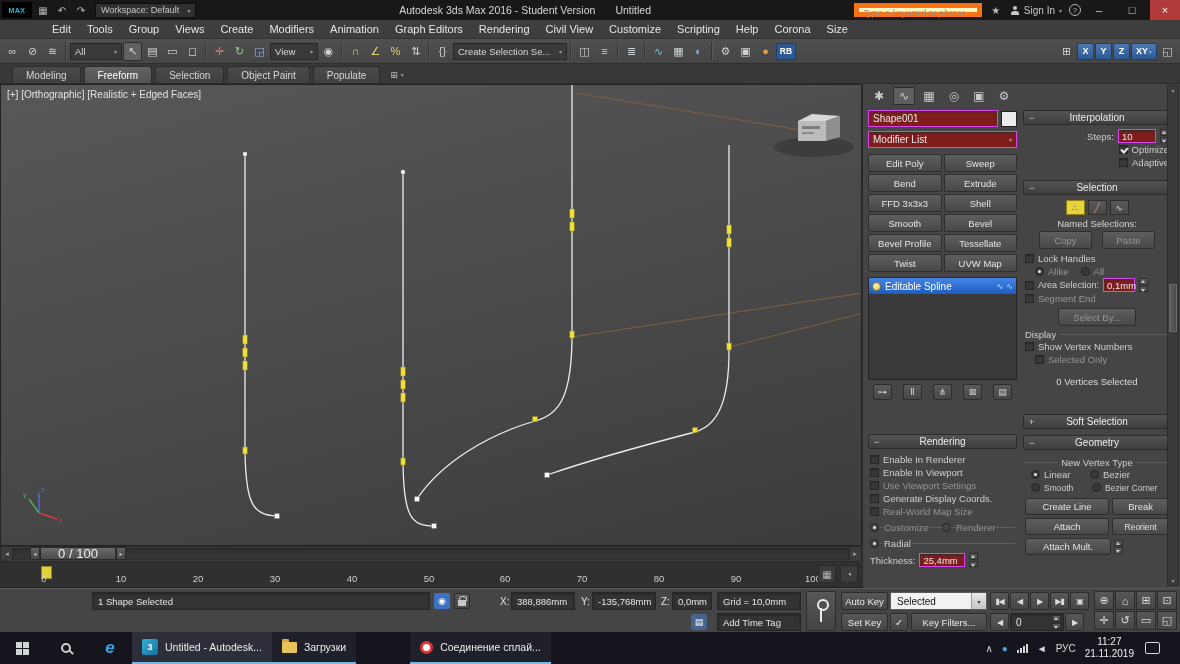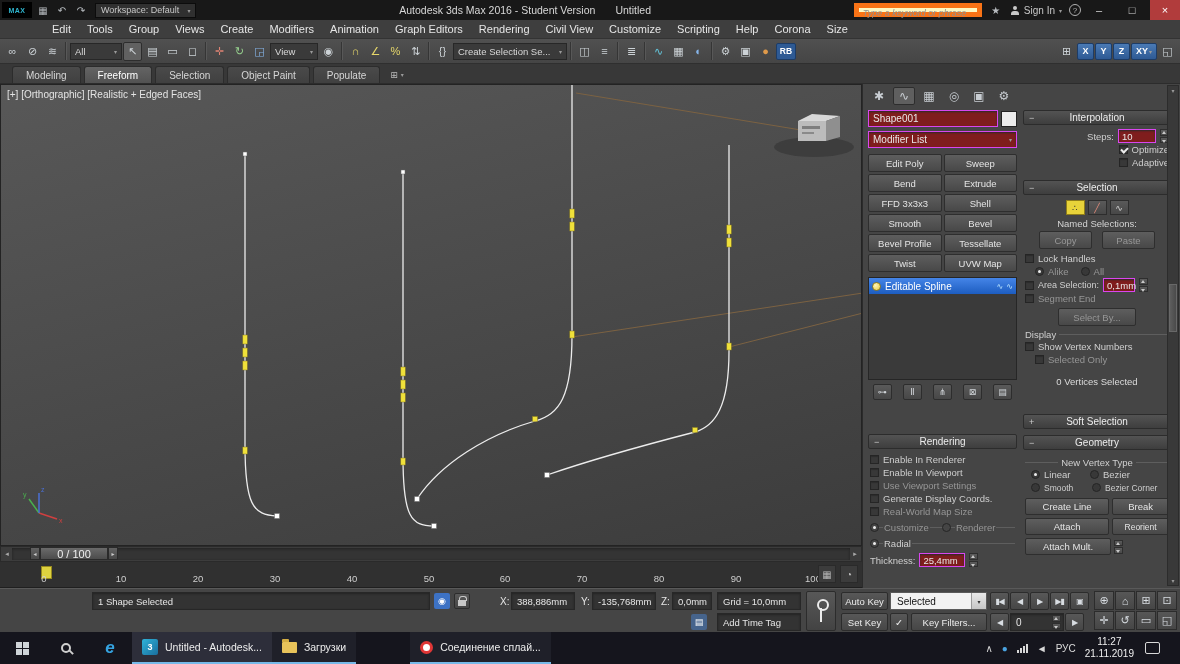--- a/index.html
+++ b/index.html
@@ -49,21 +49,21 @@
 .viewport{position:absolute;top:84px;left:0;width:862px;height:462px;background:linear-gradient(165deg,#585858,#3c3c3c);border:1px solid #232323;overflow:hidden}
 .vplabel{position:absolute;top:4px;left:6px;font-size:10px;color:#e4e4e4;z-index:3}
 .vpsvg{position:absolute;left:0;top:0}
 
 
 .timeslider{position:absolute;top:546px;left:0;width:862px;height:16px;background:#3c3c3c;border:1px solid #2a2a2a;display:flex;align-items:center;padding:0 1px}
 .ts-end{width:10px;height:12px;display:flex;align-items:center;justify-content:center;color:#aaa;font-size:7px;flex:none}
 .ts-track{flex:1;height:12px;background:#343434;box-shadow:inset 0 1px 3px #222;position:relative}
 .ts-handle{position:absolute;left:18px;top:-1px;display:flex;align-items:center}
 .ts-arrow{width:10px;height:13px;background:linear-gradient(#626262,#484848);border:1px solid #2a2a2a;color:#ccc;font-size:6px;display:flex;align-items:center;justify-content:center}
-.ts-grip{width:68px;height:13px;background:linear-gradient(#6a6a6a,#4c4c4c);border:1px solid #2a2a2a;color:#f0f0f0;font-size:11px;display:flex;align-items:center;justify-content:center}
+.ts-grip{width:76px;height:13px;background:linear-gradient(#6a6a6a,#4c4c4c);border:1px solid #2a2a2a;color:#f0f0f0;font-size:13px;display:flex;align-items:center;justify-content:center}
 
 
 .ruler{position:absolute;top:562px;left:0;width:862px;height:26px;background:#303030;border-bottom:1px solid #1f1f1f;overflow:hidden}
 .rnum{position:absolute;bottom:3px;transform:translateX(-50%);font-size:9.5px;color:#cfcfcf}
 .rmarker{position:absolute;left:41px;top:4px;width:11px;height:13px;background:#ded23f;border:1px solid #97891f}
 .rbtns{position:absolute;right:4px;top:3px;display:flex;gap:4px}
 .rbtn{width:18px;height:18px;background:#3c3c3c;border:1px solid #2a2a2a;color:#bbb;font-size:10px;display:flex;align-items:center;justify-content:center}
 
 
 .cpanel{position:absolute;top:84px;left:862px;width:318px;height:504px;background:#454545;border-left:1px solid #2b2b2b}

